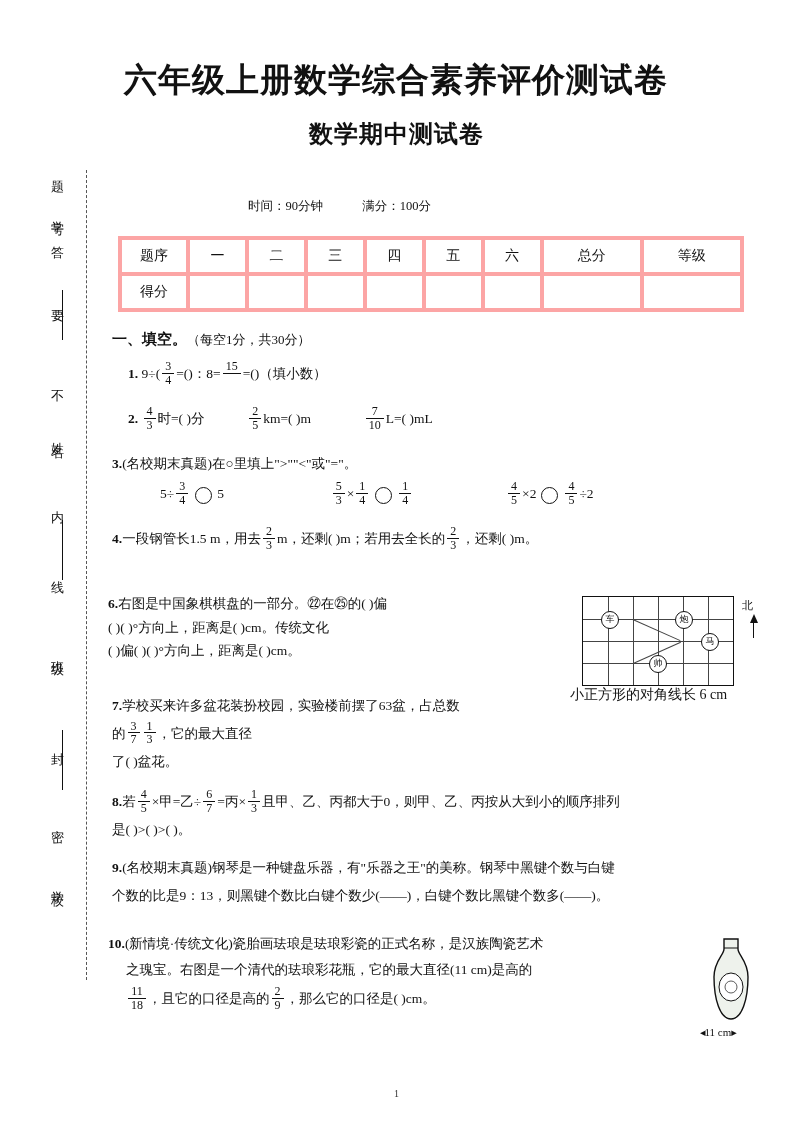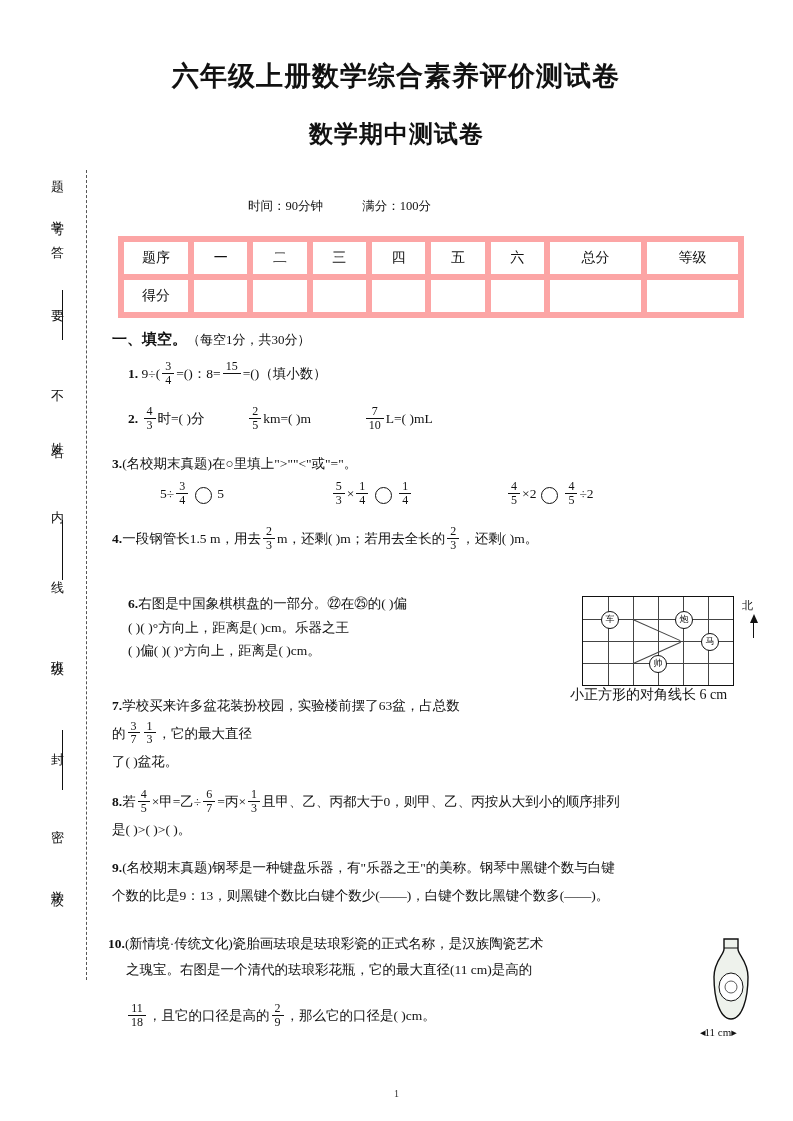--- a/index.html
+++ b/index.html
@@ -28,41 +28,41 @@
     font-family:"Liberation Serif", serif;
   }
   .vline2{
     position:absolute;left:22px;width:0;
     border-left:1px solid #111;
   }
 
   
   .title1{
     position:absolute;left:0;top:58px;width:792px;text-align:center;
-    font-size:27px;font-weight:bold;letter-spacing:1px;
+    font-size:33px;font-weight:bold;letter-spacing:1px;
     font-family:"Liberation Sans", sans-serif;
   }
   .title2{
     position:absolute;left:0;top:118px;width:793px;text-align:center;
     font-size:24px;font-weight:bold;letter-spacing:1px;
     font-family:"Liberation Sans", sans-serif;
   }
   .meta{
     position:absolute;left:0;top:198px;width:679px;text-align:center;
     font-size:12.5px;
   }
   .meta span{margin:0 18px;}
 
   
   .scoretable{
     position:absolute;left:118px;top:236px;width:626px;
     border-collapse:collapse;
   }
   .scoretable td{
-    border:6px solid #fca5a5;height:30px;text-align:center;
+    border:4px solid #fca5a5;height:30px;text-align:center;
     font-size:14px;
   }
   .scoretable td.head{width:62px;}
   .sechead{
     position:absolute;left:112px;top:330px;font-size:15px;font-weight:bold;
   }
   .sechead .small{font-size:13px;font-weight:normal;}
 
   .q{position:absolute;font-size:13.5px;line-height:1.75;}
   .qn{font-weight:bold;}
@@ -202,23 +202,23 @@
     <span><span class="frac"><span class="num">5</span><span class="den">3</span></span><span>×</span><span class="frac"><span class="num">1</span><span class="den">4</span></span><span class="circ"></span><span class="frac"><span class="num">1</span><span class="den">4</span></span></span>
     <span style="display:inline-block;width:86px;"></span>
     <span><span class="frac"><span class="num">4</span><span class="den">5</span></span><span>×2</span><span class="circ"></span><span class="frac"><span class="num">4</span><span class="den">5</span></span><span>÷2</span></span>
   </div>
 
   <div class="q" style="left:112px;top:525px;">
     <span class="qn">4.</span><span>一段钢管长1.5 m，用去</span><span class="frac"><span class="num">2</span><span class="den">3</span></span><span>m，还剩(     )m；若用去全长的</span><span class="frac"><span class="num">2</span><span class="den">3</span></span><span>，还剩(     )m。</span>
   </div>
 
 
-  <div class="q" style="left:128px;top:592px;width:470px;">
+  <div class="q" style="left:108px;top:592px;width:470px;">
     <div><span class="qn">6.</span><span>右图是中国象棋棋盘的一部分。㉒在㉕的(      )偏</span></div>
-    <div>(      )(      )°方向上，距离是(      )cm。乐器之王</div>
+    <div>(      )(      )°方向上，距离是(      )cm。传统文化</div>
     <div>(      )偏(      )(      )°方向上，距离是(      )cm。</div>
   </div>
 
   <div class="chess">
     <div class="grid">
       <div class="gl" style="left:0;top:22px;width:150px;height:1px;"></div>
       <div class="gl" style="left:0;top:44px;width:150px;height:1px;"></div>
       <div class="gl" style="left:0;top:66px;width:150px;height:1px;"></div>
       <div class="gl" style="left:25px;top:0;width:1px;height:88px;"></div>
       <div class="gl" style="left:50px;top:0;width:1px;height:88px;"></div>
@@ -256,21 +256,21 @@
   <div class="q" style="left:112px;top:856px;width:670px;">
     <div><span class="qn">9.</span><span>(名校期末真题)钢琴是一种键盘乐器，有"乐器之王"的美称。钢琴中黑键个数与白键</span></div>
     <div style="margin-top:4px;">
       <span>个数的比是9：13，则黑键个数比白键个数少</span><span>(——)</span><span>，白键个数比黑键个数多</span><span>(——)</span><span>。</span>
     </div>
   </div>
 
   <div class="q" style="left:108px;top:932px;width:580px;">
     <div><span class="qn">10.</span><span>(新情境·传统文化)瓷胎画珐琅是珐琅彩瓷的正式名称，是汉族陶瓷艺术</span></div>
     <div style="margin-top:2px;padding-left:18px;">之瑰宝。右图是一个清代的珐琅彩花瓶，它的最大直径(11 cm)是高的</div>
-    <div style="margin-top:21px;padding-left:18px;">
+    <div style="margin-top:4px;padding-left:18px;">
       <span class="frac"><span class="num">11</span><span class="den">18</span></span><span>，且它的口径是高的</span><span class="frac"><span class="num">2</span><span class="den">9</span></span><span>，那么它的口径是(      )cm。</span>
     </div>
   </div>
 
   <svg class="vase" viewBox="0 0 62 90">
     <path d="M24 4 h14 v10 c0 6 10 12 10 28 c0 22 -6 42 -17 42 c-11 0 -17 -20 -17 -42 c0 -16 10 -22 10 -28 z" fill="#eef2ec" stroke="#111" stroke-width="1.4"></path>
     <ellipse cx="31" cy="52" rx="12" ry="14" fill="#fff" stroke="#111" stroke-width="1"></ellipse>
     <circle cx="31" cy="52" r="6" fill="none" stroke="#333" stroke-width="0.8"></circle>
     <line x1="24" y1="13" x2="38" y2="13" stroke="#111" stroke-width="1"></line>
   </svg>

